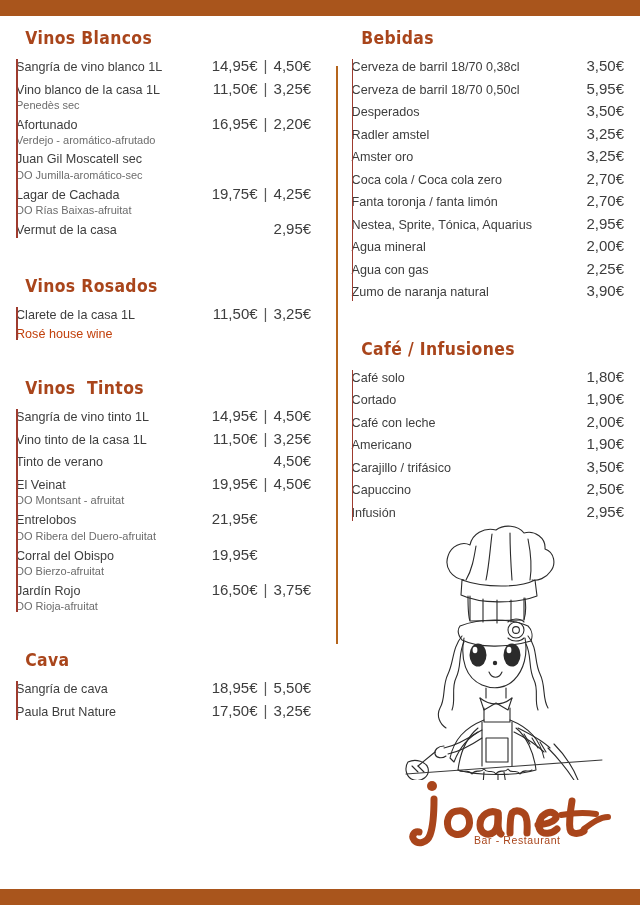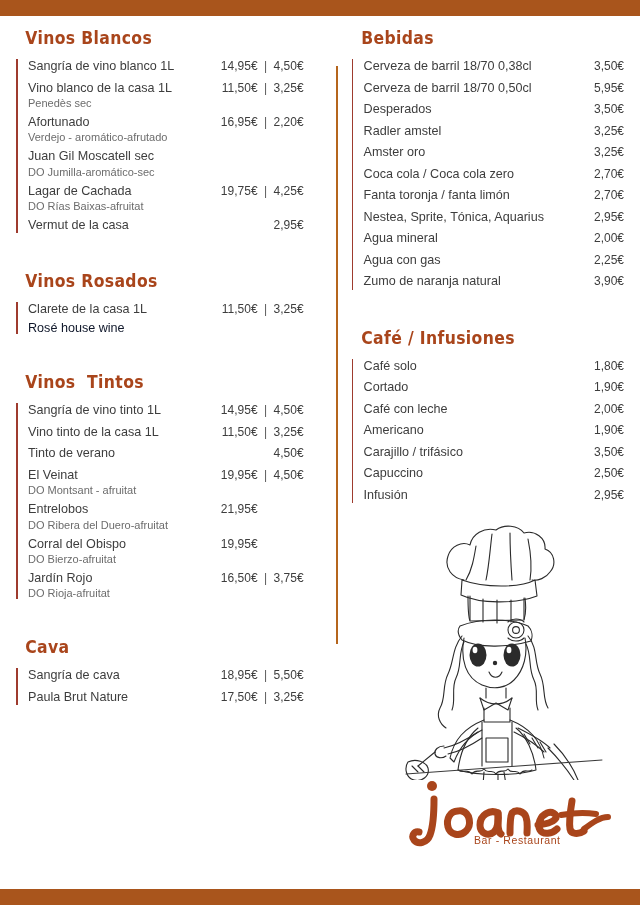--- a/index.html
+++ b/index.html
@@ -59,21 +59,20 @@
     letter-spacing: 0.4px;
     padding-left: 10px;
     margin-bottom: 9px;
     white-space: pre;
     transform: scaleX(0.92);
     transform-origin: left center;
   }
 
   .items {
     position: relative;
-    padding-left: 12px;
   }
   .items::before {
     content: "";
     position: absolute;
     left: 0;
     top: 2px;
     bottom: 2px;
     width: 1.5px;
     background: #9e3b2e;
   }
@@ -99,30 +98,30 @@
   .item-sub {
     font-size: 11px;
     color: #6c6c6c;
     line-height: 1.35;
     margin-top: -2px;
     margin-bottom: 1px;
   }
 
   .item-sub-big {
     font-size: 12.6px;
-    color: #0f172a;
+    color: #c2410c;
     line-height: 1.3;
     margin-bottom: 1px;
   }
 
   .price-wrap {
     flex: 0 0 auto;
     display: flex;
     align-items: baseline;
-    font-size: 12px;
+    font-size: 15px;
     color: #3d3d3d;
     white-space: nowrap;
   }
   .price-a { width: 52px; text-align: right; }
   .price-sep { width: 16px; text-align: center; color: #5a5a5a; }
   .price-b { width: 46px; text-align: left; }
 
   
   .col-left .price-wrap { margin-left: 10px; }
   

